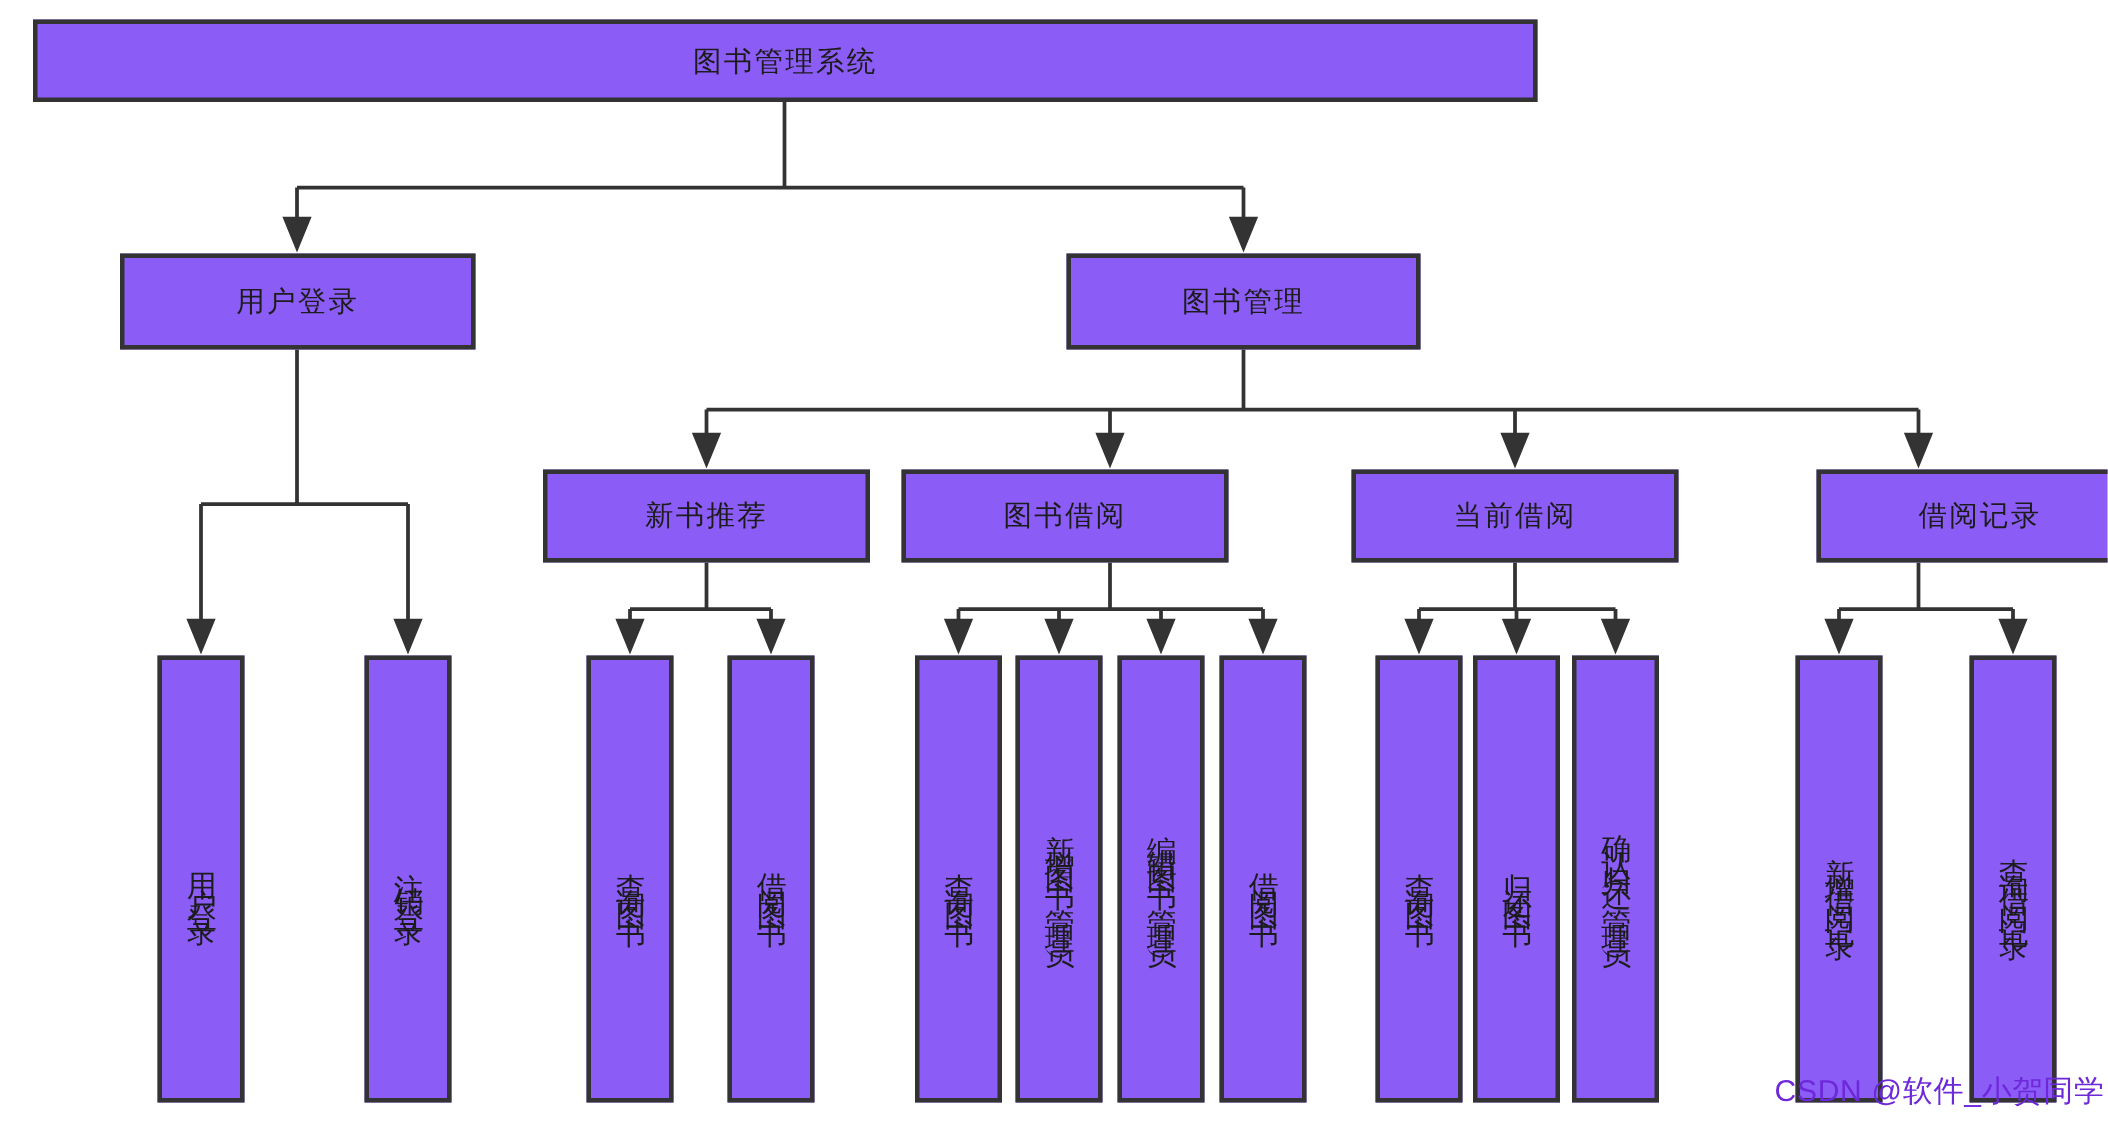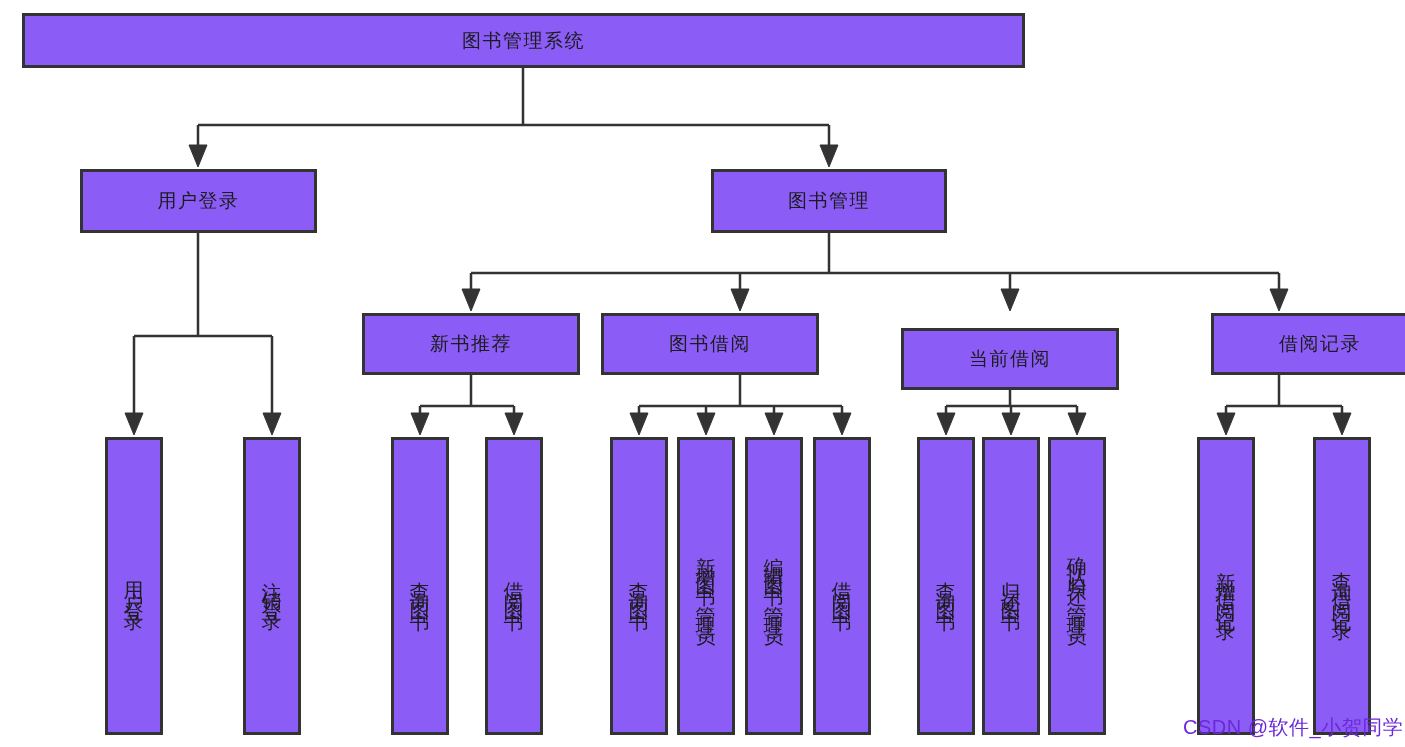--- a/index.html
+++ b/index.html
@@ -13,21 +13,21 @@
   .hnode{font-size:19px;letter-spacing:1.5px;white-space:nowrap;}
   .leaf  span{writing-mode:vertical-rl;text-orientation:mixed;
         font-size:20px;letter-spacing:10px;line-height:1;white-space:nowrap;}
   
   #n-root{left:22px;top:13px;width:1003px;height:55px;}
   #n-login{left:80px;top:169px;width:237px;height:64px;}
   #n-mgmt{left:711px;top:169px;width:236px;height:64px;}
   .l3{top:313px;width:218px;height:62px;}
   #n-newbook{left:362px;}
   #n-bookborrow{left:601px;font-family:Liberation Mono, monospace;}
-  #n-current{left:901px;margin-top:15px;}
+  #n-current{left:901px;}
   #n-records{left:1170px;margin-left:41px;}
   .leaf{top:437px;width:58px;height:298px;}
   #f-login{left:105px;}   #f-logout{left:243px;}
   #f-q1{left:391px;}      #f-b1{left:485px;}
   #f-q2{left:610px;}      #f-add{left:677px;}  #f-edit{left:745px;} #f-b2{left:813px;}
   #f-q3{left:917px;}      #f-ret{left:982px;}  #f-conf{left:1048px;}
   #f-addrec{left:1197px;} #f-qrec{left:1313px;}
   .watermark{position:absolute;left:1183px;top:714px;z-index:5;
         font-size:20px;color:#6d28d9;letter-spacing:0.5px;white-space:nowrap;}
 </style>

